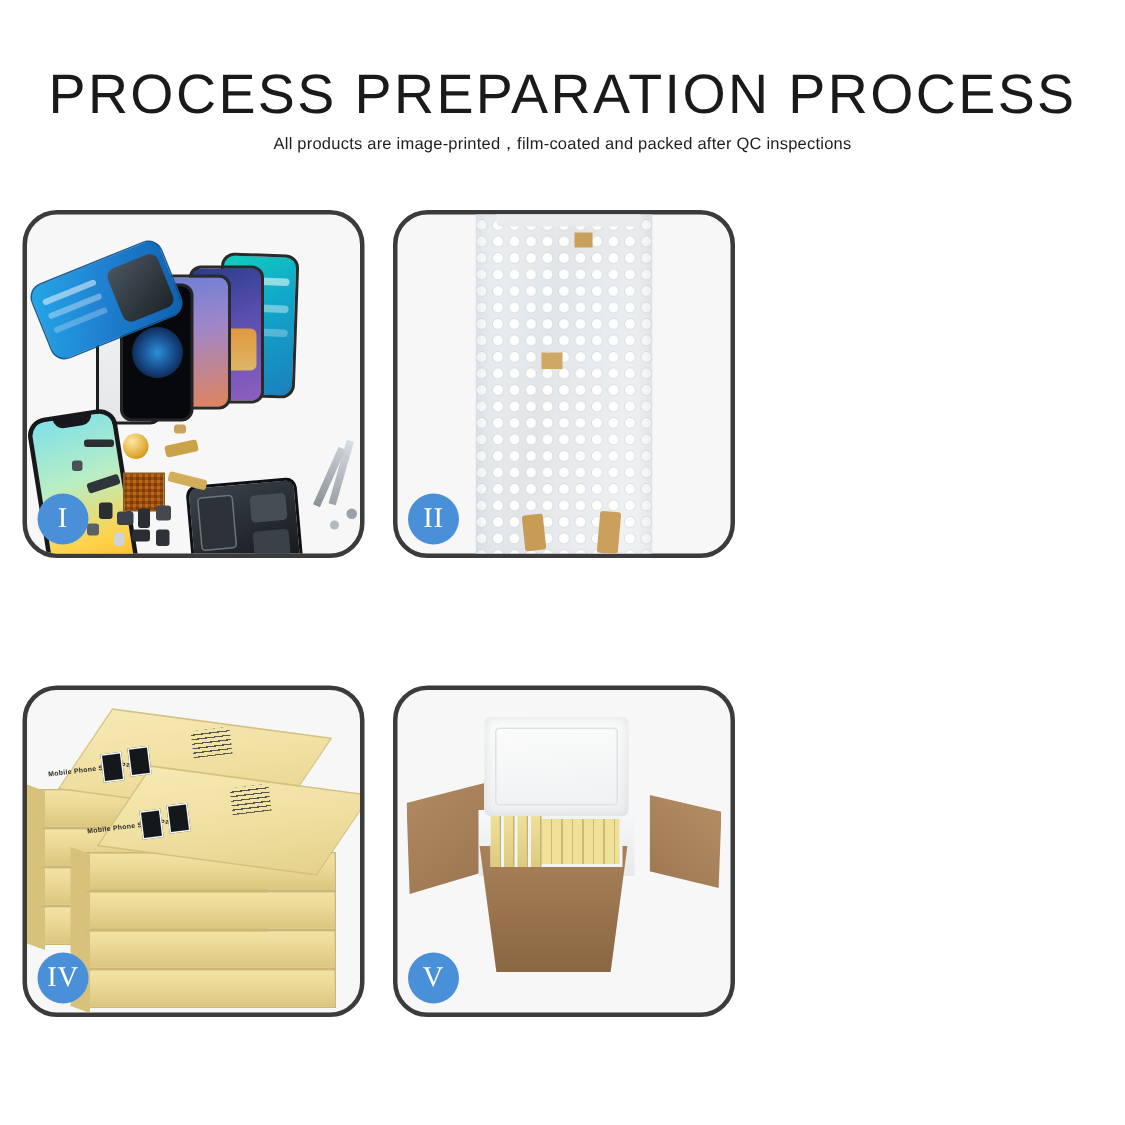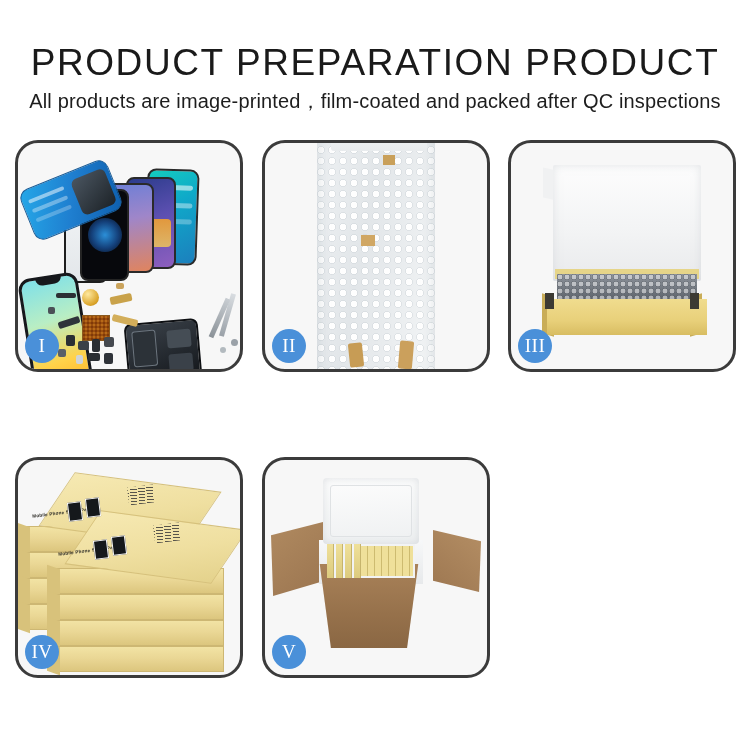--- a/index.html
+++ b/index.html
@@ -14,21 +14,21 @@
   
   .header { position:absolute; left:0; top:0; width:750px; height:120px; }
   .title {
     position:absolute; left:0; top:42px; width:750px;
     text-align:center; font-size:37px; letter-spacing:1.6px;
     font-weight:400; color:#1a1a1a; white-space:nowrap;
     font-family:"Liberation Sans", sans-serif;
   }
   .subtitle {
     position:absolute; left:0; top:88px; width:750px;
-    text-align:center; font-size:20px; color:#1d1d1d;
+    text-align:center; font-size:11px; color:#1d1d1d;
     letter-spacing:0.15px; white-space:nowrap;
   }
 
   
   .grid { position:absolute; left:0; top:120px; width:750px; height:570px; }
   .cell {
     position:absolute; width:228px; height:232px;
     border:3px solid #3b3b3b; border-radius:23px;
     background:#f7f7f7;
   }
@@ -269,21 +269,21 @@
     background:#b49a74; }
   .v6-tapeB { position:absolute; left:18px; top:136px; width:17px; height:16px;
     background:#b2987l; background-color:#b29872; }
 </style>
 </head>
 <body>
 
 <div id="page">
 
   <div class="header">
-    <div class="title">PRODUCT PREPARATION PRODUCT</div>
+    <div class="title">PROCESS PREPARATION PROCESS</div>
     <div class="subtitle">All products are image-printed，film-coated and packed after QC inspections</div>
   </div>
 
   <div class="grid">
 
     <div class="cell r1 c1">
       <div class="clip">
         <div class="scene">
           <div class="ph ph-glass"></div>
           <div class="ph ph-fanA"></div>
@@ -325,37 +325,20 @@
           <div class="bubblebag"></div>
           <div class="tab-t"></div>
           <div class="tab-m"></div>
           <div class="tab-bl"></div>
           <div class="tab-br"></div>
         </div>
       </div>
       <div class="badge">II</div>
     </div>
 
-    <div class="cell r1 c3">
-      <div class="clip">
-        <div class="scene">
-          <div class="b3-lidflapL"></div>
-          <div class="b3-lidflapR"></div>
-          <div class="b3-lid"></div>
-          <div class="b3-inside"></div>
-          <div class="b3-bubble"></div>
-          <div class="b3-frontL"></div>
-          <div class="b3-frontR"></div>
-          <div class="b3-front"></div>
-          <div class="b3-rimL"></div>
-          <div class="b3-rimR"></div>
-        </div>
-      </div>
-      <div class="badge">III</div>
-    </div>
 
     <div class="cell r2 c1">
       <div class="clip">
         <div class="stack">
 
           <div class="sbox" style="left:6px;  top:62px;  z-index:3;">
               <span class="edge"></span>
             </div>
           <div class="sbox" style="left:6px;  top:88px;  z-index:3;">
               <span class="edge"></span>

